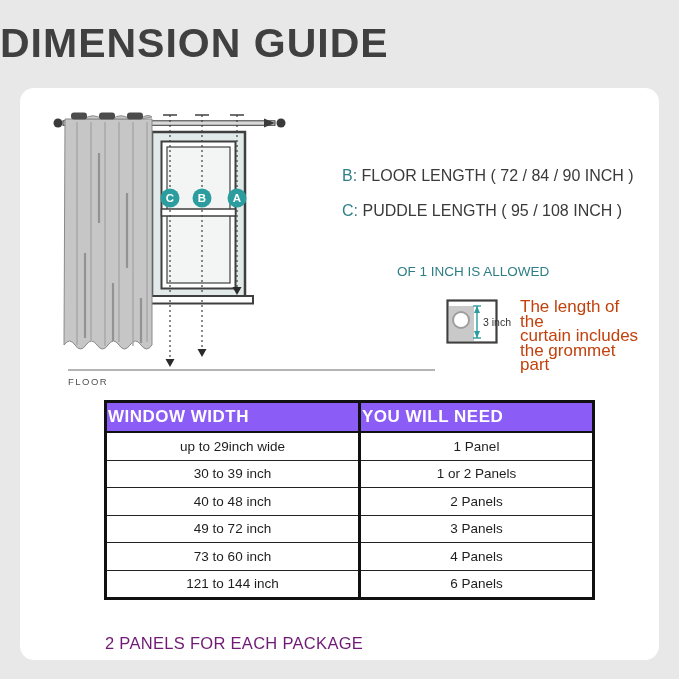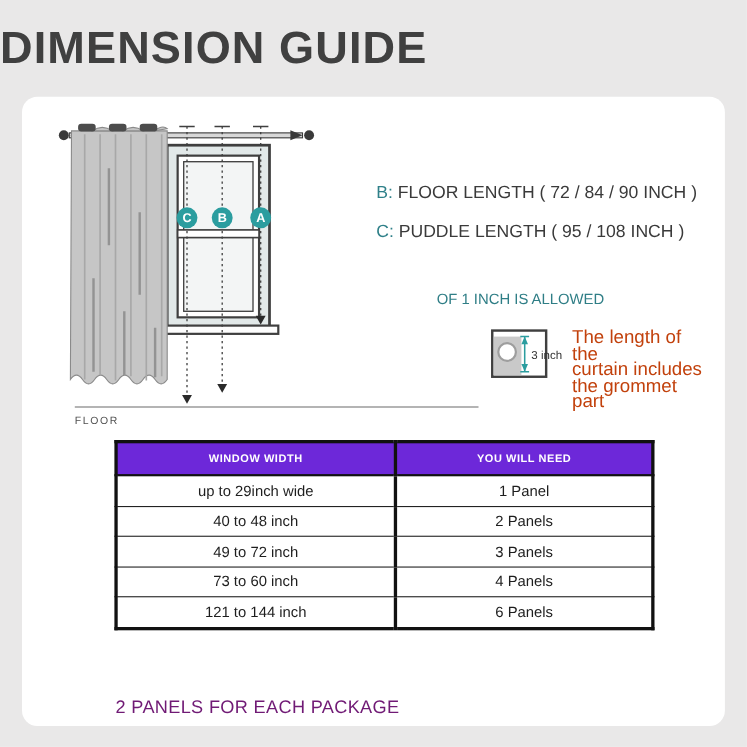--- a/index.html
+++ b/index.html
@@ -32,22 +32,22 @@
     position:absolute; left:413px; top:257px; font-size:13.5px; color:#2f7e86; white-space:nowrap;
   }
   table.size-table {
     position:absolute; left:84px; top:312px; width:488px;
     border-collapse:collapse; table-layout:fixed;
     border:3px solid #111111;
   }
   table.size-table col.c1 { width:254px; }
   table.size-table col.c2 { width:234px; }
   table.size-table th {
-    background:#6d28d9; color:#ffffff; font-size:10px; font-weight:bold;
-    letter-spacing:0.5px; height:26px; text-align:center;
+    background:#8b5cf6; color:#ffffff; font-size:17px; font-weight:bold;
+    letter-spacing:0.5px; height:26px; text-align:left;
     border-bottom:2.5px solid #111111;
   }
   table.size-table td {
     font-size:13.5px; color:#1e1e1e; text-align:center; height:24.5px;
     border-top:1.5px solid #222222;
   }
   table.size-table th:first-child, table.size-table td:first-child {
     border-right:3px solid #111111;
   }
   .footer-note {
@@ -176,20 +176,24 @@
         <th>WINDOW WIDTH</th>
         <th>YOU WILL NEED</th>
       </tr>
     </thead>
     <tbody>
       <tr>
         <td>up to 29inch wide</td>
         <td>1 Panel</td>
       </tr>
       <tr>
+        <td>30 to 39 inch</td>
+        <td>1 or 2 Panels</td>
+      </tr>
+      <tr>
         <td>40 to 48 inch</td>
         <td>2 Panels</td>
       </tr>
       <tr>
         <td>49 to 72 inch</td>
         <td>3 Panels</td>
       </tr>
       <tr>
         <td>73 to 60 inch</td>
         <td>4 Panels</td>

